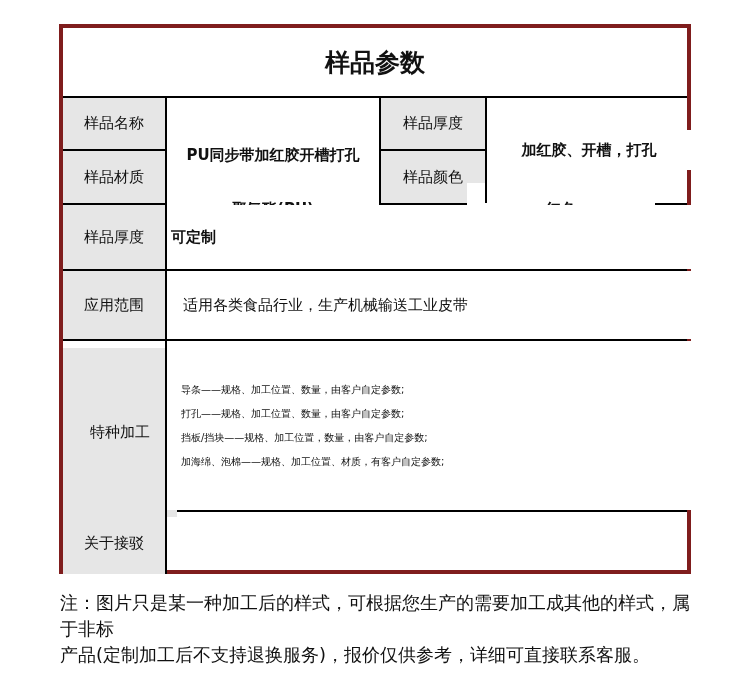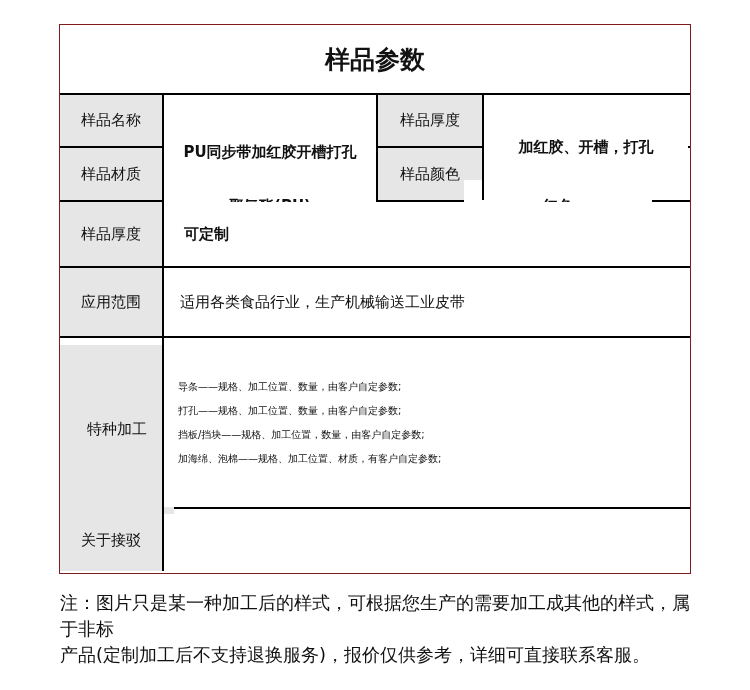--- a/index.html
+++ b/index.html
@@ -1,22 +1,22 @@
 <!DOCTYPE html>
 <html><head>
 <meta charset="utf-8">
 <style>
   html, body { margin:0; padding:0; background:#ffffff; }
   body { width:750px; height:690px; position:relative; font-family:"DejaVu Sans","Liberation Sans",sans-serif; color:#111; overflow:hidden; }
-  .tbl { position:absolute; left:59px; top:24px; width:632px; height:550px; border:1px solid #7f1d1d; box-sizing:border-box; }
+  .tbl { position:absolute; left:59px; top:24px; width:632px; height:550px; border:4px solid #7f1d1d; box-sizing:border-box; }
   .cell { position:absolute; box-sizing:border-box; display:flex; align-items:center; }
   .label { background:#e6e6e6; justify-content:center; font-size:15px; color:#111; }
   .val { background:#fff; font-size:15px; font-weight:bold; color:#111; }
   .center { justify-content:center;margin-top:32px; }
-  .left { justify-content:flex-start; padding-left:20px; }
+  .left { justify-content:flex-start; padding-left:4px; }
   .hline { position:absolute; left:0; right:0; height:2px; background:#000; }
   .vline { position:absolute; width:2px; background:#000; }
   .title { position:absolute; left:0; right:0; top:0; height:68px; display:flex; align-items:center; justify-content:center; font-size:25px; font-weight:bold; }
   .normal { font-weight:normal; }
   .lines { display:flex; flex-direction:column; }
   .lines span { display:block; line-height:24px; font-size:10px; }
   .note { position:absolute; left:60px; top:590px; width:640px; font-size:18px; line-height:26px; color:#111; }
 </style>
 </head>
 <body>

